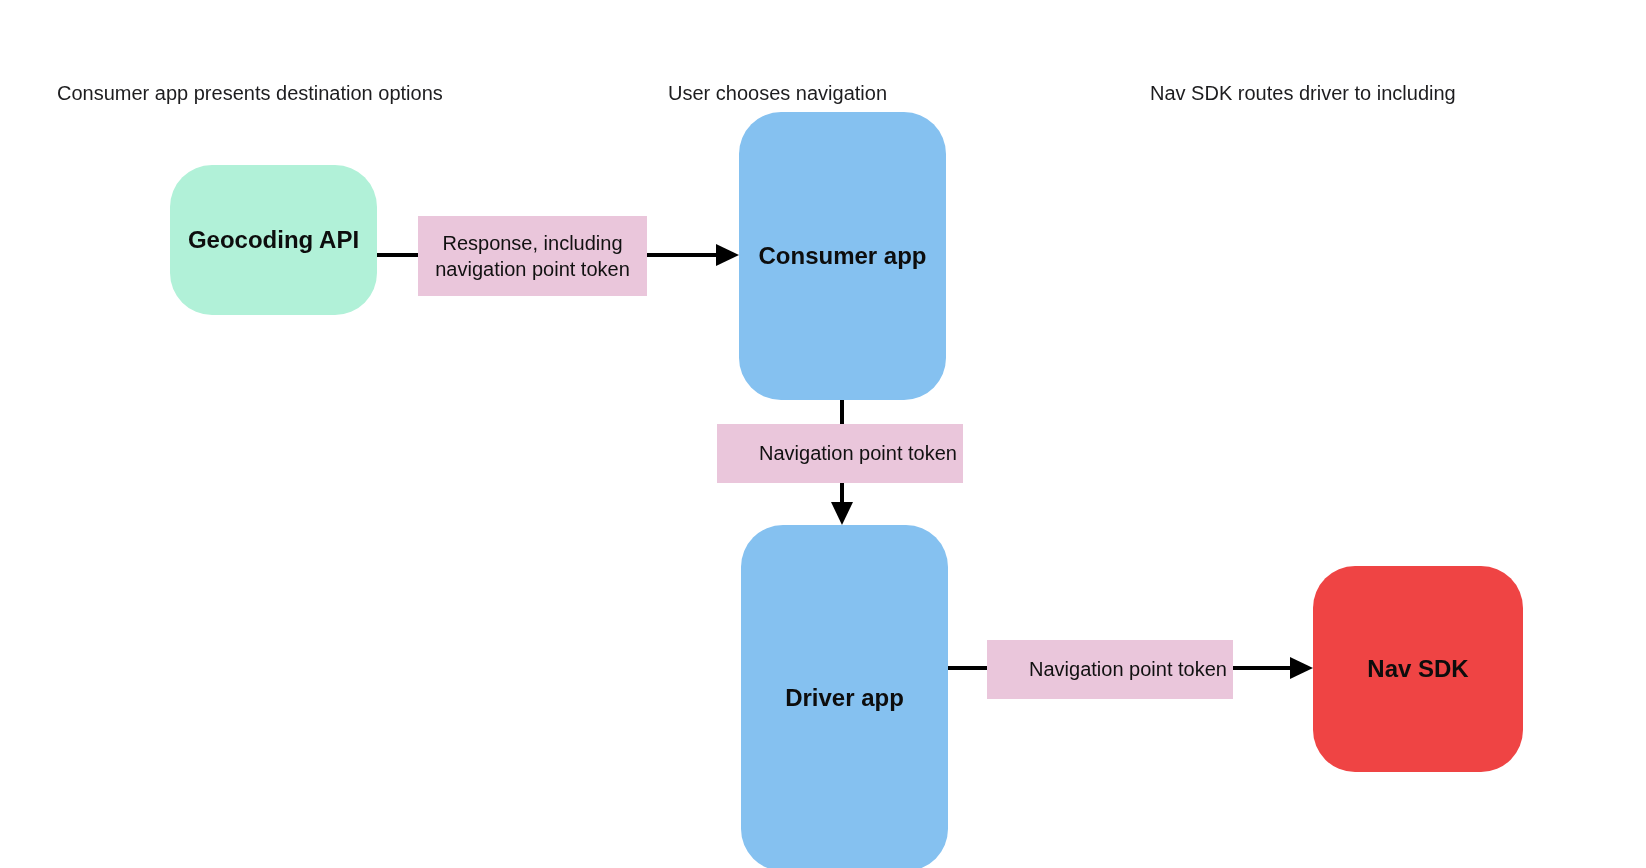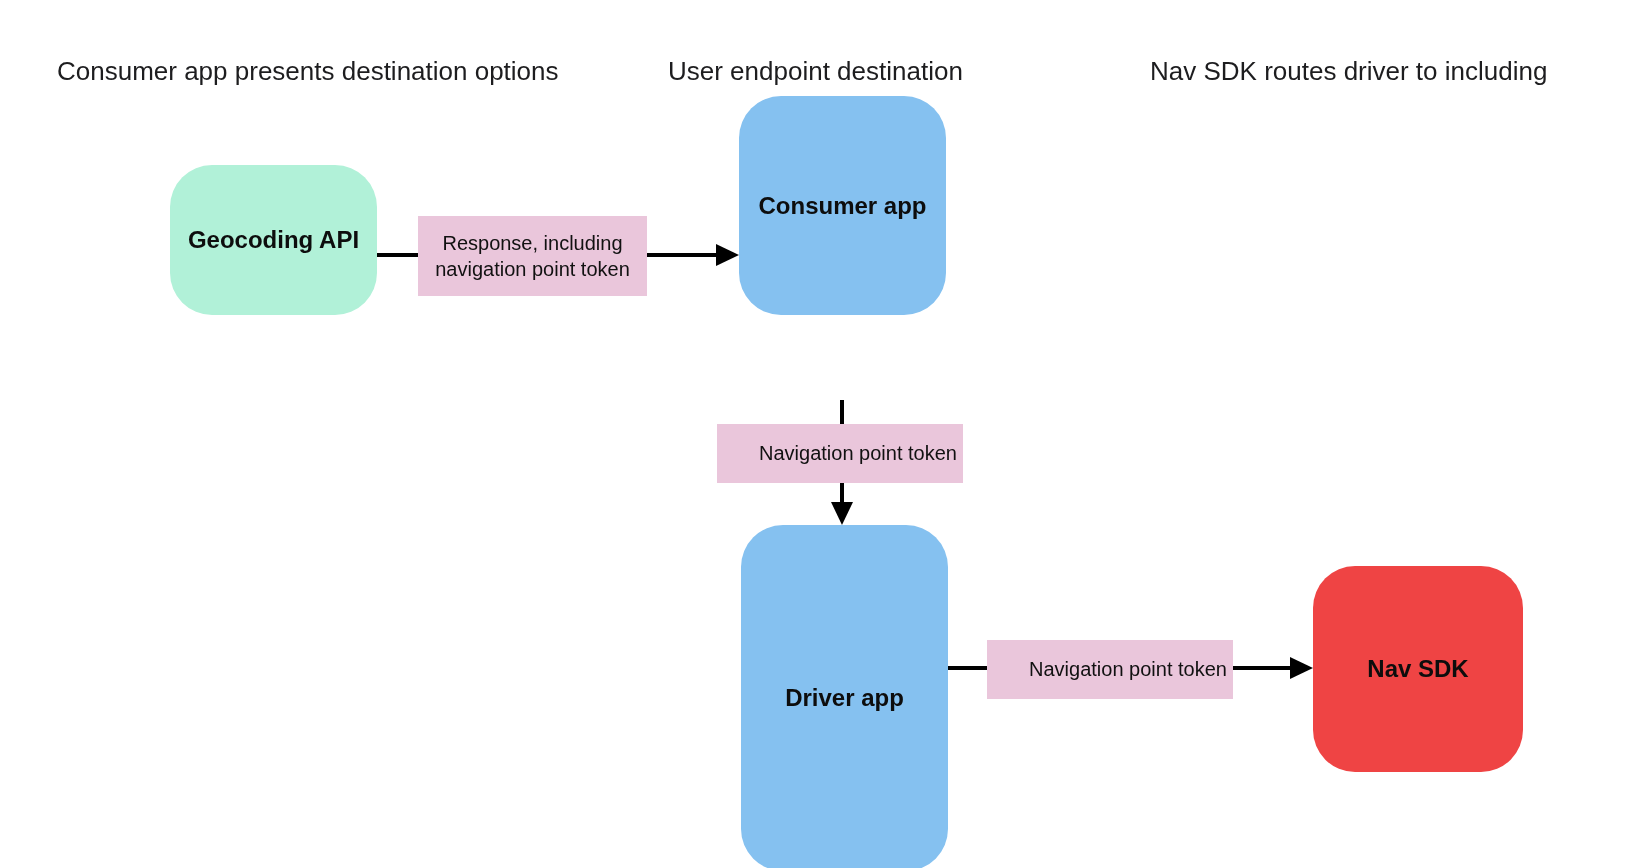--- a/index.html
+++ b/index.html
@@ -10,43 +10,44 @@
   }
   .canvas {
     position: relative;
     width: 1646px;
     height: 868px;
     background: #ffffff;
     overflow: hidden;
   }
   .stage-header {
     position: absolute;
-    font-size: 26px;
+    font-size: 20px;
     font-weight: 400;
     color: #1d1d1f;
     white-space: nowrap;
+    margin-top: 26px;
   }
   #hdr-1 { left: 57px;   top: 56px; }
   #hdr-2 { left: 668px;  top: 56px; }
   #hdr-3 { left: 1150px; top: 56px; }
 
   .node {
     position: absolute;
     border-radius: 42px;
     display: flex;
     align-items: center;
     justify-content: center;
     font-size: 24px;
     font-weight: 700;
     color: #0d0d0d;
     text-align: center;
     z-index: 2;
   }
   #node-geocoding { left: 170px;  top: 165px; width: 207px; height: 150px; }
-  #node-consumer  { left: 739px;  top: 96px; width: 207px; height: 219px; }
+  #node-consumer  { left: 739px;  top: 112px; width: 207px; height: 288px; }
   #node-driver    { left: 741px;  top: 525px; width: 207px; height: 346px; }
   #node-navsdk    { left: 1313px; top: 566px; width: 210px; height: 206px; }
 
   .edge-line {
     position: absolute;
     background: #000000;
     z-index: 1;
   }
   #line-1 { left: 377px; top: 253px; width: 341px; height: 4px; }
   #line-2 { left: 840px; top: 400px; width: 4px;   height: 104px; }
@@ -88,21 +89,21 @@
   #elabel-1 { left: 418px; top: 216px; width: 229px; height: 80px; padding: 2px 17px; }
   #elabel-2 { left: 717px; top: 424px; width: 246px; height: 59px; }
   #elabel-3 { left: 987px; top: 640px; width: 246px; height: 59px; }
 </style>
 </head>
 <body>
 
 <div class="canvas">
 
   <div class="stage-header" id="hdr-1">Consumer app presents destination options</div>
-  <div class="stage-header" id="hdr-2">User endpoint destination</div>
+  <div class="stage-header" id="hdr-2">User chooses navigation</div>
   <div class="stage-header" id="hdr-3">Nav SDK routes driver to including</div>
 
   <div class="node" id="node-geocoding" style="background-color: rgb(177, 241, 216);">
     <span>Geocoding API</span>
   </div>
   <div class="node" id="node-consumer" style="background-color: rgb(133, 193, 240);">
     <span>Consumer app</span>
   </div>
   <div class="node" id="node-driver" style="background-color: rgb(133, 193, 240);">
     <span>Driver app</span>

